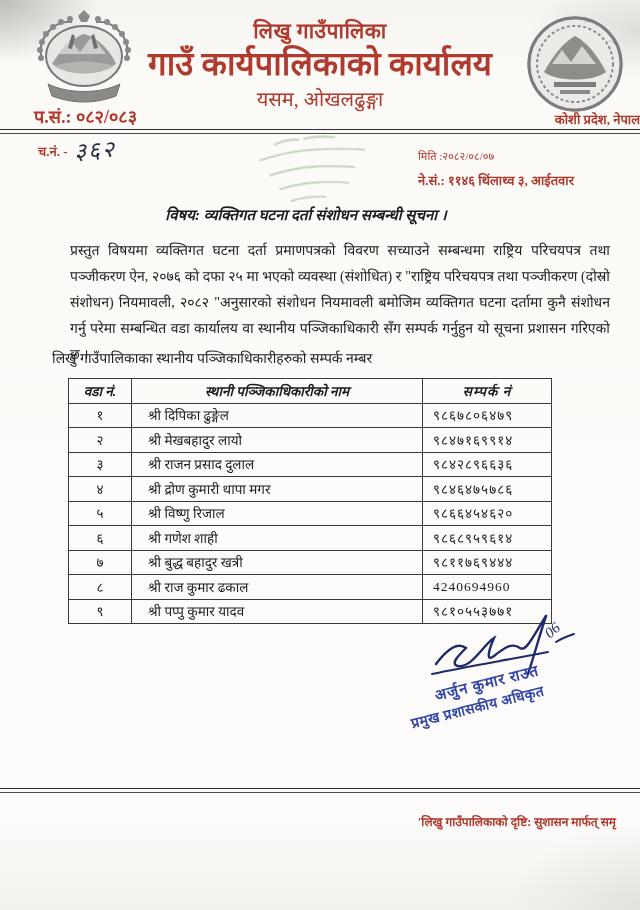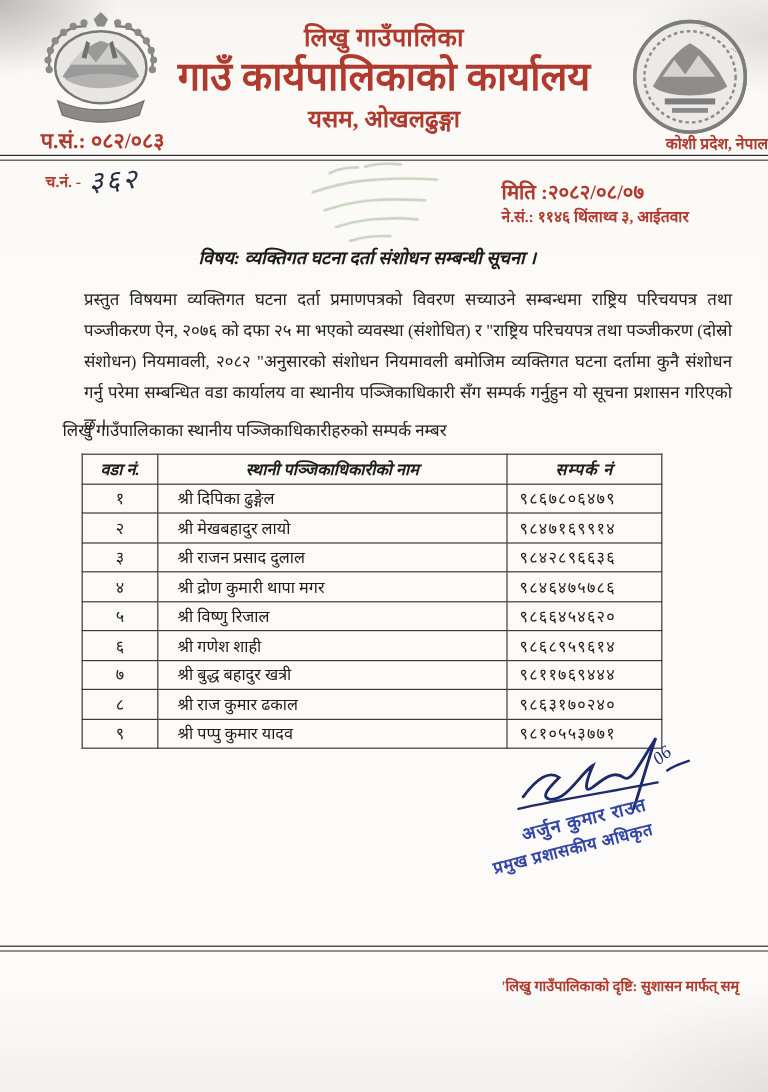--- a/index.html
+++ b/index.html
@@ -14,28 +14,28 @@
       radial-gradient(140px 90px at 0px 0px, rgba(120,118,114,.45), rgba(120,118,114,0) 70%),
       radial-gradient(160px 70px at 640px 30px, rgba(150,148,144,.25), rgba(150,148,144,0) 70%),
       radial-gradient(200px 120px at 650px 905px, rgba(150,148,144,.18), rgba(150,148,144,0) 70%),
       linear-gradient(180deg,#f6f4f0 0%, #fbfaf7 8%, #fcfbf9 90%, #f3f1ed 100%);
   }
   .abs{position:absolute;}
   .red{color:#b03a2e;}
   
   .hdr-muni{left:0;top:16px;width:640px;text-align:center;font-size:21px;font-weight:bold;letter-spacing:.5px;}
   .hdr-office{left:0;top:40px;width:640px;text-align:center;font-size:33px;font-weight:bold;}
-  .hdr-place{left:0;top:85px;width:640px;text-align:center;font-size:20px;font-weight:bold;}
+  .hdr-place{left:0;top:85px;width:640px;text-align:center;font-size:20px;font-weight:normal;}
   .hdr-prov{left:0;top:110px;width:640px;text-align:right;font-size:13px;font-weight:bold;}
   .ref-no{left:34px;top:104px;font-size:18px;font-weight:bold;}
   .rule{left:0;width:640px;height:0;border-top:1.6px solid #2b2b2b;}
   .rule2{left:0;width:640px;height:0;border-top:1px solid #4a4a4a;}
   .chalani{left:38px;top:142px;font-size:13px;font-weight:bold;}
   .chalani-hand{left:74px;top:133px;font-size:23px;color:#273043;transform:rotate(-4deg);font-style:italic;letter-spacing:2px;}
-  .miti{left:418px;top:148px;font-size:17px;font-weight:bold;}
+  .miti{left:418px;top:148px;font-size:11px;font-weight:normal;}
   .nesam{left:418px;top:171px;font-size:13px;font-weight:bold;}
   
   .faint-stamp{left:248px;top:130px;width:130px;height:78px;opacity:.55;filter:blur(.4px);transform:rotate(-7deg);}
   
   .subject{left:0;top:204px;width:612px;text-align:center;font-size:15px;font-weight:bold;font-style:italic;color:#1c1c1c;}
   .para{left:70px;top:238px;width:540px;font-size:14px;line-height:26px;text-align:justify;color:#222;}
   .intro{left:52px;top:348px;width:560px;font-size:14px;color:#222;}
   
   .tbl{left:68px;top:378px;border-collapse:collapse;font-size:13.5px;color:#1d1d1d;}
   .tbl td,.tbl th{border:1.3px solid #3a3a3a;padding:0 6px;height:23.5px;}
@@ -178,21 +178,21 @@
         <td class="col-phone">९८६८९५९६१४</td>
       </tr>
       <tr>
         <td class="col-ward">७</td>
         <td class="col-name">श्री बुद्ध बहादुर खत्री</td>
         <td class="col-phone">९८११७६९४४४</td>
       </tr>
       <tr>
         <td class="col-ward">८</td>
         <td class="col-name">श्री राज कुमार ढकाल</td>
-        <td class="col-phone">९८६३१७०२४०</td>
+        <td class="col-phone">4240694960</td>
       </tr>
       <tr>
         <td class="col-ward">९</td>
         <td class="col-name">श्री पप्पु कुमार यादव</td>
         <td class="col-phone">९८१०५५३७७१</td>
       </tr>
     </tbody>
   </table>
 
   <svg class="abs sig-flourish" viewBox="0 0 185 78">

